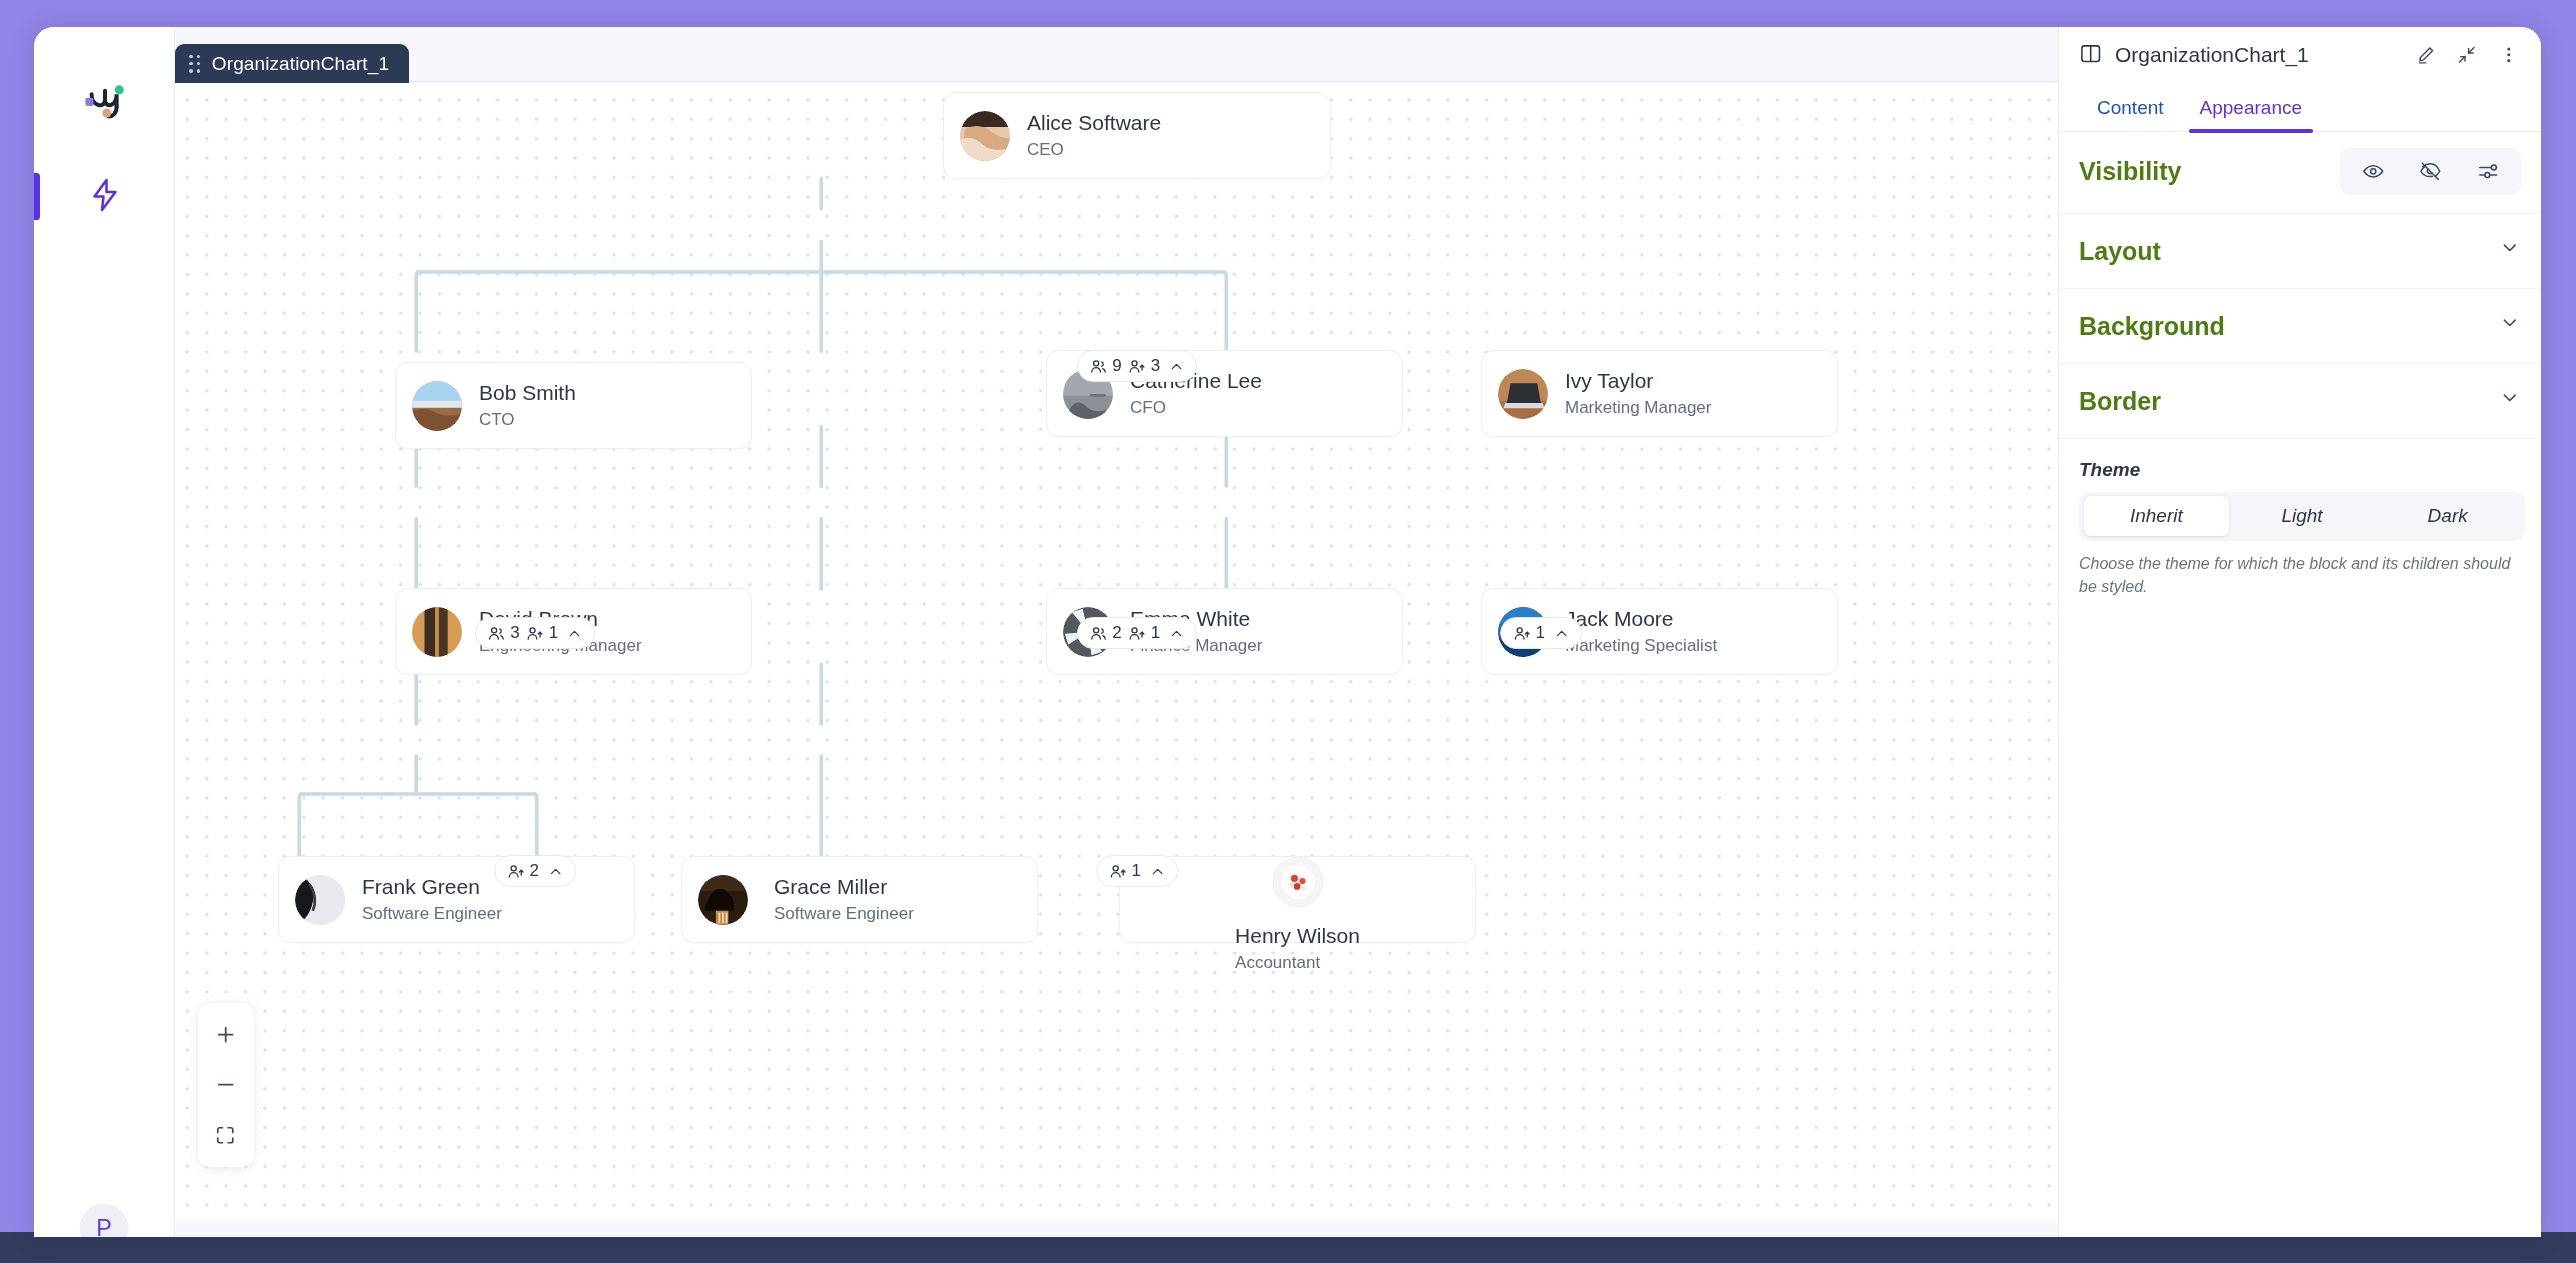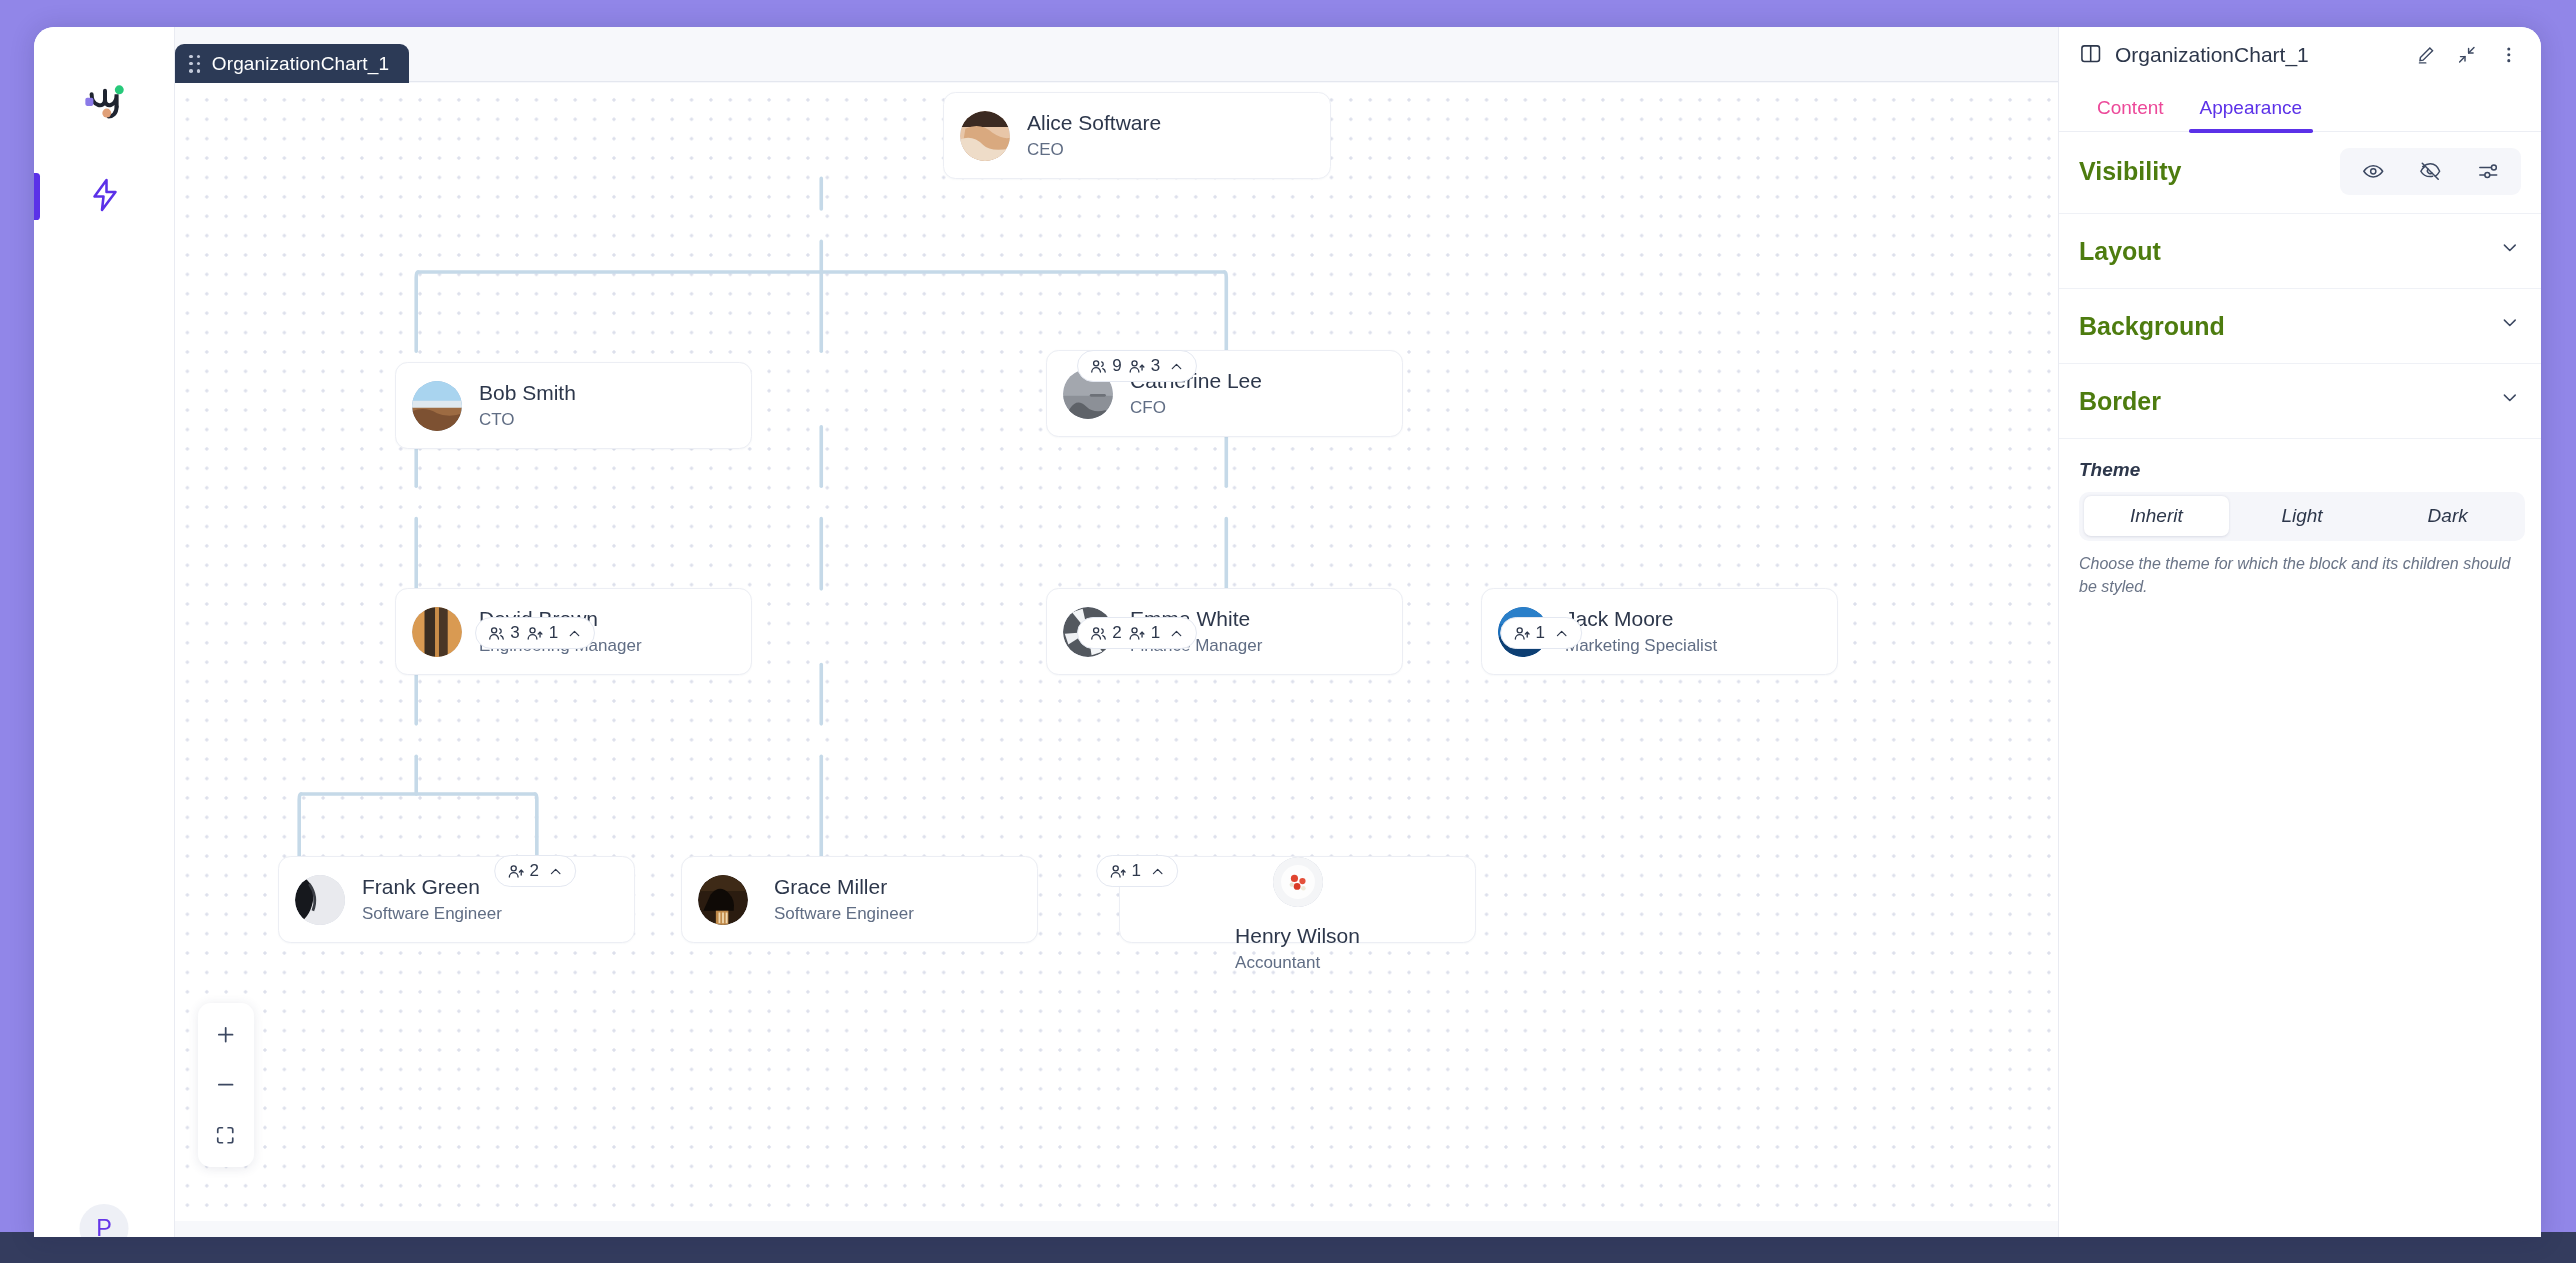--- a/index.html
+++ b/index.html
@@ -180,21 +180,21 @@
   }
   .hdr-icon { cursor: pointer; color: #3c4861; display: flex; align-items: center; padding: 3.6px; }
 
   .panel-tabs {
     display: flex; padding: 0 20px; gap: 0;
     border-bottom: 0.9px solid #eceef4;
     height: 49px;
   }
   .panel-tab {
     height: 49px; display: flex; align-items: center;
-    padding: 0 18px; font-size: 19px; color: #ec4899;
+    padding: 0 18px; font-size: 19px; color: #1d4ed8;
     cursor: pointer; position: relative;
   }
   .panel-tab.active { color: #5b31e8; }
   .panel-tab.active::after {
     content: ""; position: absolute; left: 7.2px; right: 7.2px; bottom: -0.9px;
     height: 3.6px; background: #5b31e8; border-radius: 1.8px;
   }
 
   .row-visibility {
     display: flex; align-items: center; justify-content: space-between;
@@ -453,20 +453,41 @@
           </svg>
           <span>1</span>
         </span>
         <span class="chev">
           <svg width="17" height="17" viewBox="0 0 24 24" fill="none" stroke="#2d374b" stroke-width="1.7" stroke-linecap="round" stroke-linejoin="round">
               <path d="M6 15 L12 9 L18 15"></path>
             </svg>
         </span>
       </div>
 
+      <div class="node" style="left:1306px; top:267px; width:357px;">
+        <span class="node-avatar">
+          <svg viewBox="0 0 56 56">
+              <defs>
+                <clipPath id="c4">
+                  <circle cx="28" cy="28" r="28"></circle>
+                </clipPath>
+              </defs>
+            <g clip-path="url(#c4)">
+              <rect width="56" height="56" fill="#c08756"></rect>
+              <rect y="36" width="56" height="20" fill="#a86f42"></rect>
+              <path d="M14 16 L44 16 L48 38 L10 38 Z" fill="#2b2f36"></path>
+              <path d="M8 38 L50 38 L52 44 L6 44 Z" fill="#d7dbe0"></path>
+            </g>
+            </svg>
+        </span>
+        <span class="node-text">
+          <span class="node-name">Ivy Taylor</span>
+          <span class="node-role">Marketing Manager</span>
+        </span>
+      </div>
       <div class="badge" style="left:1366px; top:534px;">
         <span class="grp">
           <svg width="19" height="19" viewBox="0 0 24 24" fill="none" stroke="#2d374b" stroke-width="1.7" stroke-linecap="round">
             <circle cx="9.5" cy="8" r="3.2"></circle>
               <path d="M4 19 a5.5 5.5 0 0 1 11 0"></path>
             <path d="M19 16.5 v-6"></path>
               <path d="M16.7 12.6 L19 10.3 L21.3 12.6"></path>
           </svg>
           <span>1</span>
         </span>

